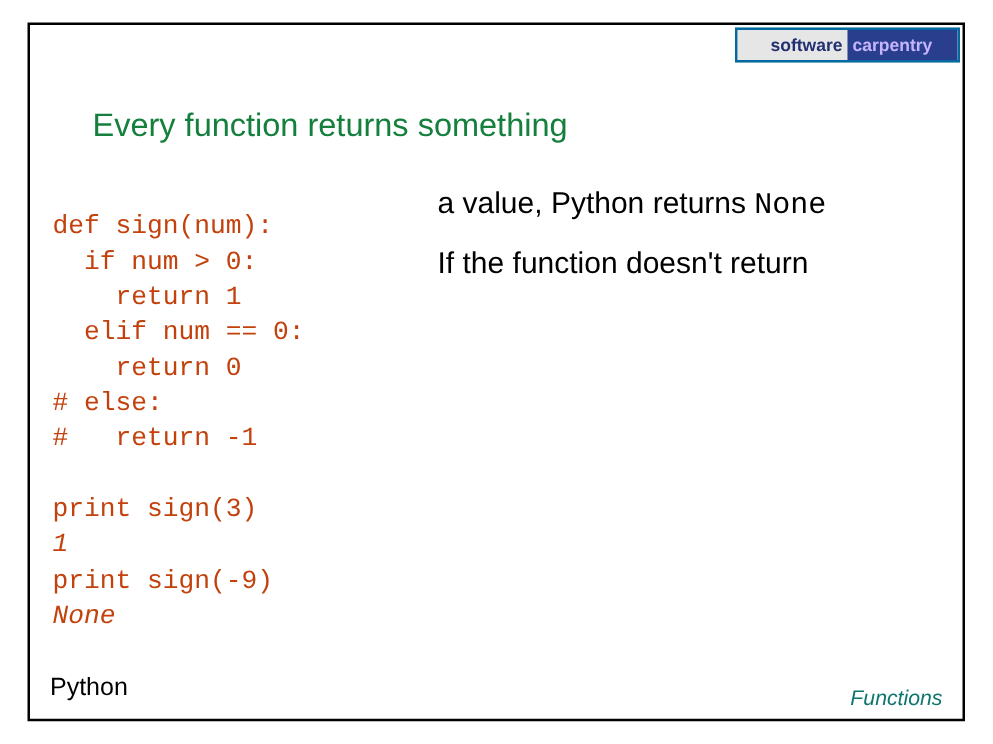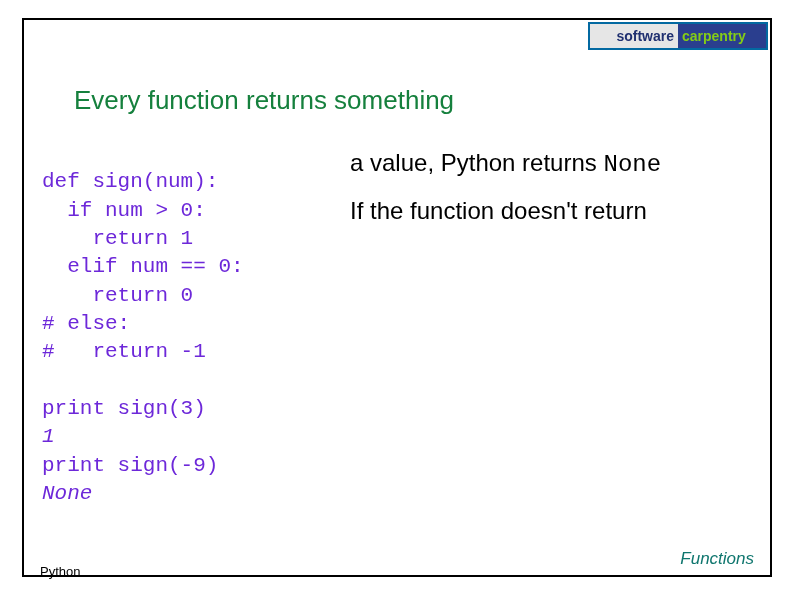--- a/index.html
+++ b/index.html
@@ -44,64 +44,64 @@
   }
   .logo-right {
     flex: 1;
     background: #2a3e8e;
     display: flex;
     align-items: center;
     justify-content: flex-start;
     padding-left: 4px;
     font-size: 14px;
     font-weight: bold;
-    color: #84cc16;
+    color: #c4b5fd;
   }
   .heading {
     position: absolute;
     top: 85px;
     left: 74px;
     font-size: 26px;
     color: #15803d;
   }
   .content {
     position: absolute;
     top: 140px;
     left: 42px;
     right: 42px;
     display: flex;
   }
   .code-col {
     width: 300px;
     font-family: "Courier New", Courier, monospace;
     font-size: 21px;
     line-height: 1.35;
-    color: #6d28d9;
+    color: #c2410c;
     white-space: pre;
   }
   .code-output {
     font-family: "Courier New", Courier, monospace;
     font-size: 21px;
     line-height: 1.35;
     white-space: pre;
   }
   .italic { font-style: italic; }
   .explain-col {
     flex: 1;
     font-size: 24px;
     line-height: 1.9;
     color: #000;
     padding-left: 8px;
   }
   .explain-col .mono { font-family: "Courier New", Courier, monospace; }
   .footer-left {
     position: absolute;
-    bottom: 16px;
+    bottom: 33px;
     left: 40px;
-    font-size: 13px;
+    font-size: 20px;
     color: #000;
   }
   .footer-right {
     position: absolute;
     bottom: 26px;
     right: 40px;
     font-size: 17px;
     color: #0f766e;
     font-style: italic;
   }

